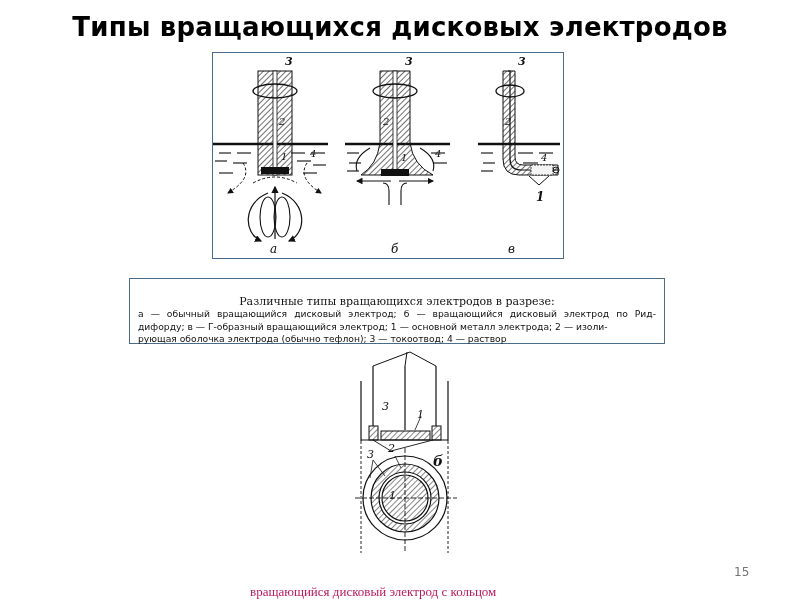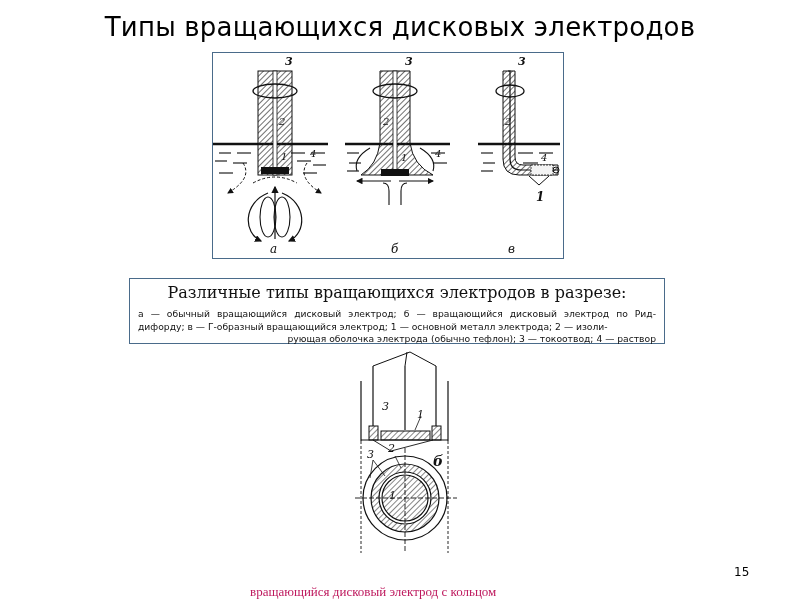--- a/index.html
+++ b/index.html
@@ -1,26 +1,26 @@
 <!DOCTYPE html>
 <html><head>
 <meta charset="utf-8">
 <style>
   html,body{margin:0;padding:0;}
   body{width:800px;height:600px;background:#ffffff;position:relative;overflow:hidden;font-family:"DejaVu Sans",sans-serif;}
-  .title{position:absolute;left:0;top:12px;width:800px;text-align:center;font-family:"DejaVu Sans",sans-serif;font-weight:normal;font-size:26px;color:#000;letter-spacing:0.2px;}
+  .title{position:absolute;left:0;top:12px;width:800px;text-align:center;font-family:"DejaVu Sans",sans-serif;font-weight:bold;font-size:26px;color:#000;letter-spacing:0.2px;}
   .fig-top{position:absolute;left:212px;top:52px;width:350px;height:205px;border:1px solid #4a6b8a;background:#fff;}
   .fig-top svg{position:absolute;left:0;top:0;}
   .caption{position:absolute;left:129px;top:278px;width:534px;height:64px;border:1px solid #4a6b8a;background:#fff;font-family:"DejaVu Serif",serif;color:#111;}
-  .cap-head{position:absolute;left:0;top:4px;width:534px;text-align:center;font-size:16px;}
+  .cap-head{position:absolute;left:0;top:16px;width:534px;text-align:center;font-size:11px;}
   .cap-body{position:absolute;left:8px;top:22px;width:518px;font-size:9.2px;line-height:12.5px;text-align:justify;font-family:"DejaVu Sans",sans-serif;margin-top:7px;}
-  .cap-body .last{display:block;text-align:right;}
+  .cap-body .last{display:block;text-align:left;}
   .fig-bottom{position:absolute;left:345px;top:348px;width:120px;height:205px;}
   .footnote{position:absolute;left:250px;top:584px;font-family:"Liberation Serif",serif;font-size:13px;color:#be185d;}
-  .pagenum{position:absolute;left:734px;top:565px;font-family:"DejaVu Sans",sans-serif;font-size:12px;color:#000000;}
+  .pagenum{position:absolute;left:734px;top:565px;font-family:"DejaVu Sans",sans-serif;font-size:12px;color:#737373;}
 </style>
 </head>
 <body>
 
 <div class="title">Типы вращающихся дисковых электродов</div>
 
 <div class="fig-top">
   <svg width="350" height="205" viewBox="0 0 350 205">
     <defs>
       <pattern id="hatch" width="4" height="4" patternUnits="userSpaceOnUse" patternTransform="rotate(45)">

